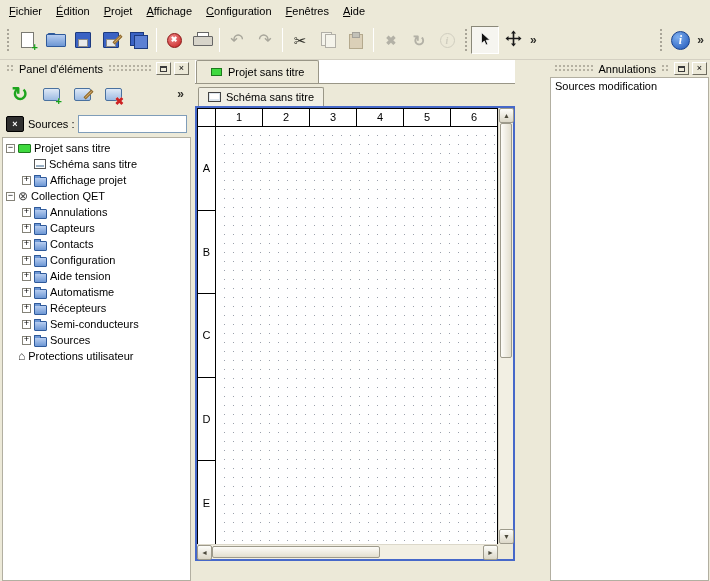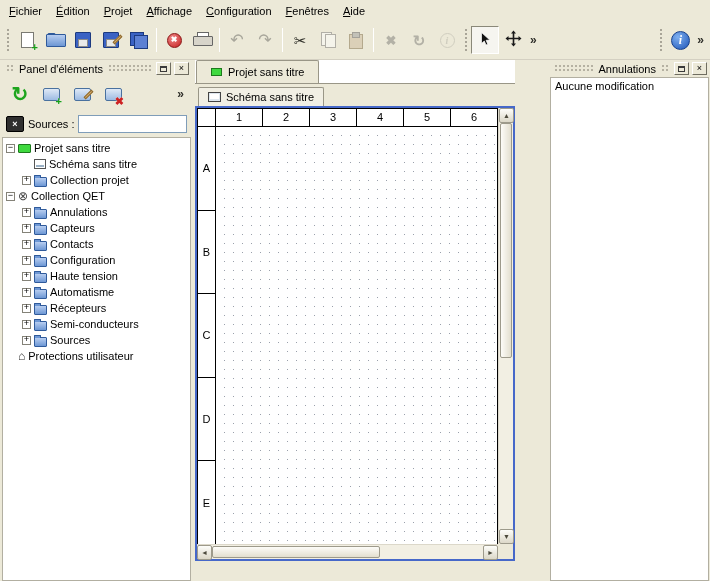--- a/index.html
+++ b/index.html
@@ -335,21 +335,21 @@
         <div class="trow">
           <span class="tindent"></span>
           <span class="exp empty"></span>
           <span class="ic-schema"></span>
           <span class="tlabel">Schéma sans titre</span>
         </div>
         <div class="trow">
           <span class="tindent"></span>
           <span class="exp">+</span>
           <span class="ic-folder"></span>
-          <span class="tlabel">Collection projet</span>
+          <span class="tlabel">Affichage projet</span>
         </div>
         <div class="trow">
           <span class="exp">−</span>
           <span class="g-qet">⊗</span>
           <span class="tlabel">Collection QET</span>
         </div>
         <div class="trow">
           <span class="tindent"></span>
           <span class="exp">+</span>
           <span class="ic-folder"></span>
@@ -370,21 +370,21 @@
         <div class="trow">
           <span class="tindent"></span>
           <span class="exp">+</span>
           <span class="ic-folder"></span>
           <span class="tlabel">Configuration</span>
         </div>
         <div class="trow">
           <span class="tindent"></span>
           <span class="exp">+</span>
           <span class="ic-folder"></span>
-          <span class="tlabel">Haute tension</span>
+          <span class="tlabel">Aide tension</span>
         </div>
         <div class="trow">
           <span class="tindent"></span>
           <span class="exp">+</span>
           <span class="ic-folder"></span>
           <span class="tlabel">Automatisme</span>
         </div>
         <div class="trow">
           <span class="tindent"></span>
           <span class="exp">+</span>
@@ -480,18 +480,18 @@
         <span class="dock-title-text">Annulations</span>
         <span class="grip small"></span>
         <button class="dbtn">
             <span class="float-sq"></span>
           </button>
         <button class="dbtn">
             <span>×</span>
           </button>
       </div>
       <div class="undo-panel">
-        <div class="undo-item">Aucune modification</div>
+        <div class="undo-item">Sources modification</div>
       </div>
     </div>
 
   </div>
 </div>
 
 </body></html>

